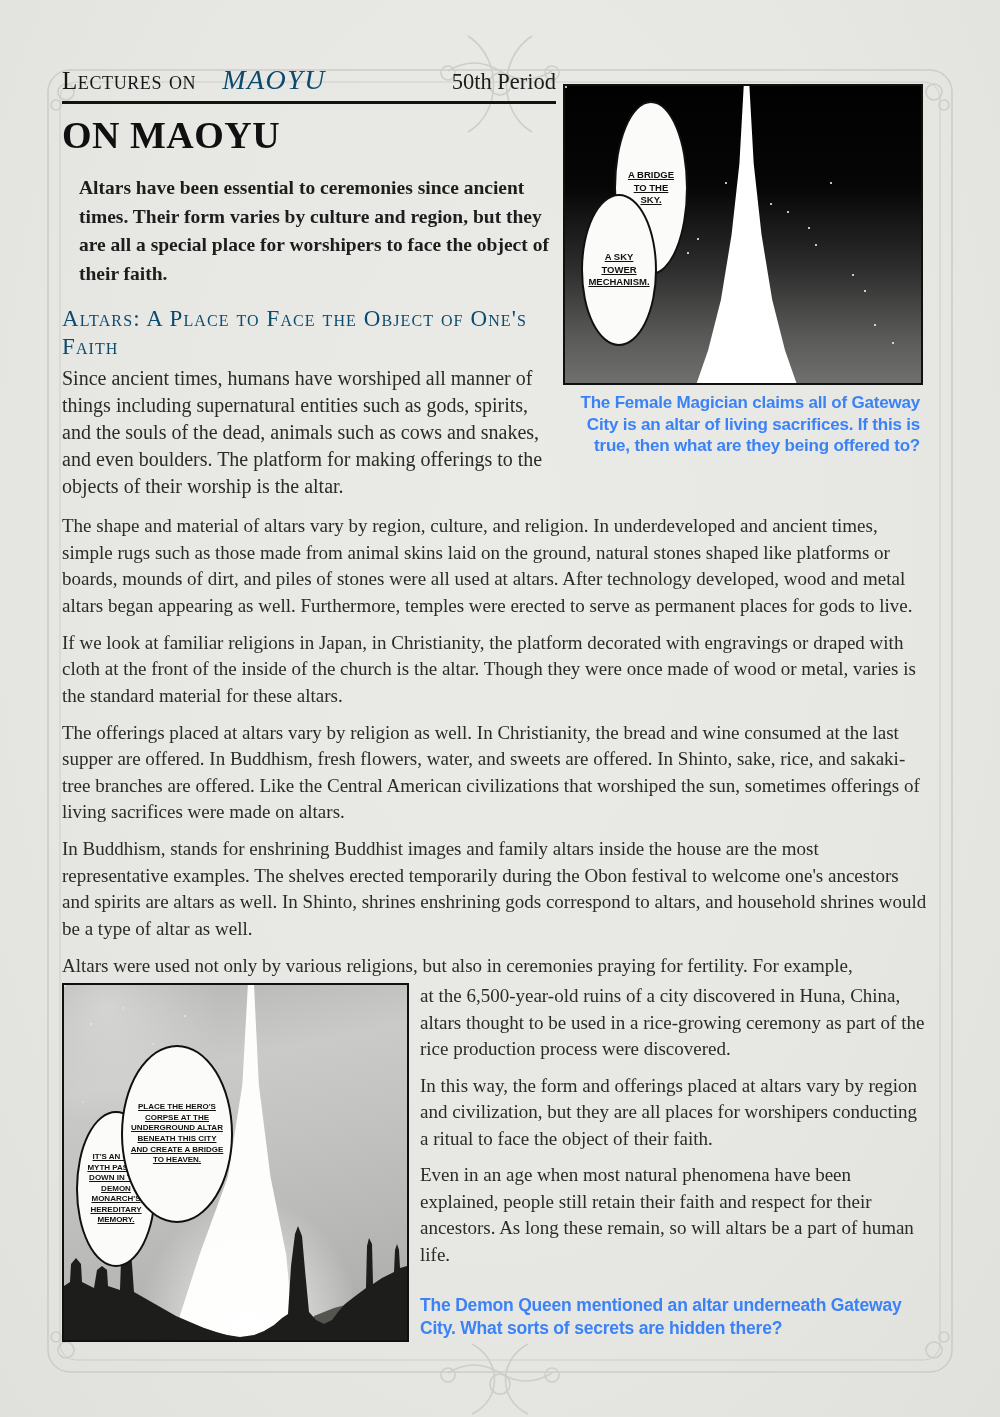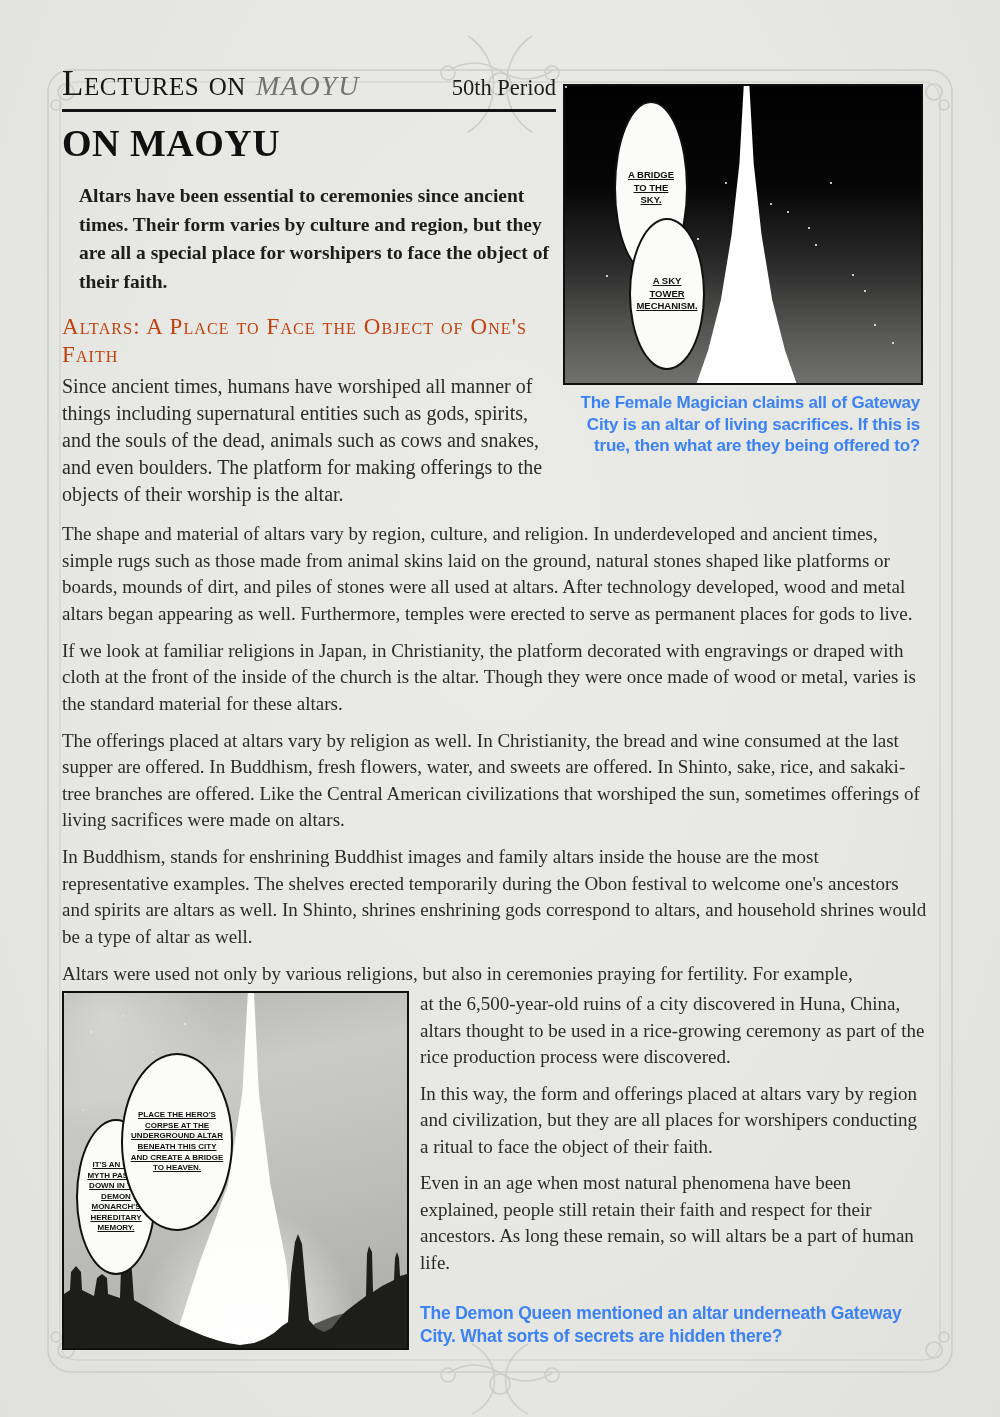--- a/index.html
+++ b/index.html
@@ -6,29 +6,29 @@
   body{
     width:1000px;height:1417px;position:relative;overflow:hidden;
     background:radial-gradient(ellipse at 50% 38%, #eaeae7 0%, #e7e7e4 55%, #e0e0dd 100%);
     font-family:"Liberation Serif", serif;color:#2b2b29;
   }
   .frame-svg{position:absolute;left:0;top:0;width:1000px;height:1417px;}
 
   .content{position:absolute;left:62px;top:64px;width:876px;}
 
   .masthead{display:flex;align-items:baseline;width:494px;}
-  .series{font-variant:small-caps;font-size:35px;letter-spacing:.6px;color:#161616;text-align:right;}
-  .maoyu{font-style:italic;font-size:28px;margin-left:10px;letter-spacing:1.5px;color:#737373;}
+  .series{font-variant:small-caps;font-size:25px;letter-spacing:.6px;color:#161616;text-align:right;}
+  .maoyu{font-style:italic;font-size:28px;margin-left:26px;letter-spacing:1.5px;color:#0c4a6e;}
   .period{margin-left:auto;font-size:22.5px;color:#1c1c1c;}
   .rule{width:494px;border-top:3px solid #131313;margin-top:5px;}
 
   .article-title{font-size:38px;font-weight:700;margin:9px 0 7px;letter-spacing:.5px;color:#101010;}
   .intro{width:494px;font-size:19.5px;font-weight:700;line-height:28.5px;margin:17px;color:#1d1d1d;}
   .sec-head{width:500px;font-variant:small-caps;font-size:23px;line-height:28px;margin:15px 0 4px;
-    letter-spacing:1.1px;color:#c2410c;font-weight:500;}
+    letter-spacing:1.1px;color:#0c4a6e;font-weight:500;}
   .sec-body{width:494px;font-size:20px;line-height:27px;margin:0;}
 
   .paras{width:866px;margin-top:13px;}
   .paras p{font-size:19px;line-height:26.5px;margin:0 0 10.5px;}
   .lead{margin-bottom:4px !important;}
 
   .bottom-row{position:relative;margin-top:4px;height:372px;}
   .rightcol{margin-left:358px;width:508px;}
   .rightcol p{font-size:19px;line-height:26.5px;margin:0 0 10px;}
 
@@ -48,21 +48,21 @@
     filter:blur(.4px);}
   .stars{position:absolute;left:0;top:0;width:2px;height:2px;background:#fff;border-radius:50%;
     box-shadow:88px 108px #fff,97px 124px #fff,93px 141px #fff,132px 152px #fff,122px 166px #fff,
       205px 117px #fff,222px 125px #fff,243px 141px #fff,250px 158px #fff,287px 188px #fff,
       299px 204px #fff,309px 238px #fff,327px 256px #fff,69px 218px #fff,41px 189px #fff,
       178px 258px #fff,265px 96px #fff,160px 96px #fff;}
   .bubble{position:absolute;background:#fbfbf9;border:2px solid #101010;border-radius:50%;
     display:flex;align-items:center;justify-content:center;text-align:center;
     font-family:"Liberation Sans", sans-serif;font-weight:700;color:#111;text-decoration:underline;}
   .b-bridge{left:49px;top:15px;width:58px;height:154px;font-size:9.5px;line-height:1.3;padding:8px 6px;z-index:1;}
-  .b-mech{left:16px;top:132px;width:62px;height:132px;font-size:9.5px;line-height:1.3;padding:8px 5px;z-index:2;margin-left:48px;}
+  .b-mech{left:16px;top:108px;width:62px;height:132px;font-size:9.5px;line-height:1.3;padding:8px 5px;z-index:2;}
 
   
   .panel-bottom{position:absolute;left:0;top:0;width:343px;height:355px;
     background:linear-gradient(168deg,#b4b4b2 0%,#cacac8 26%,#c3c3c1 45%,#b8b8b6 70%,#a9a9a7 100%);}
   .sky-light{position:absolute;left:0;top:0;width:100%;height:100%;
     background:radial-gradient(circle at 12% 6%, rgba(255,255,255,.38), rgba(255,255,255,0) 26%);}
   .spire-bottom{position:absolute;left:0;top:0;width:100%;height:100%;
     background:linear-gradient(90deg,#ececea 0%,#fdfdfb 35%,#fdfdfb 65%,#e4e4e2 100%);
     clip-path:polygon(53.6% 0%,55.4% 0%,56.8% 28%,60.2% 54%,64.8% 76%,67% 100%,
                       31.5% 100%,39.5% 76%,47.8% 54%,52% 28%);

